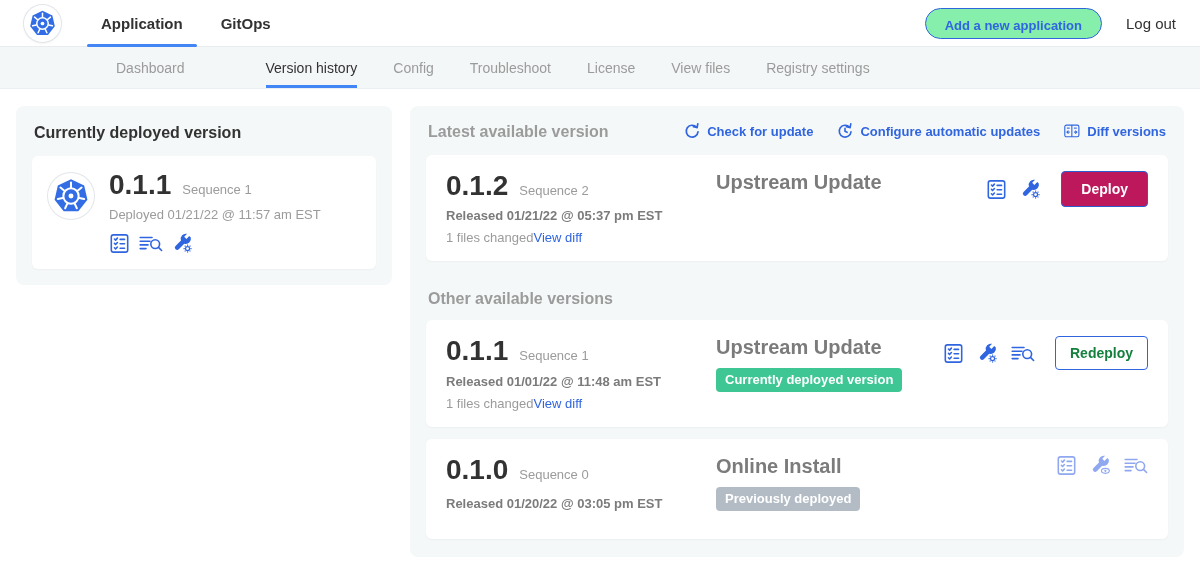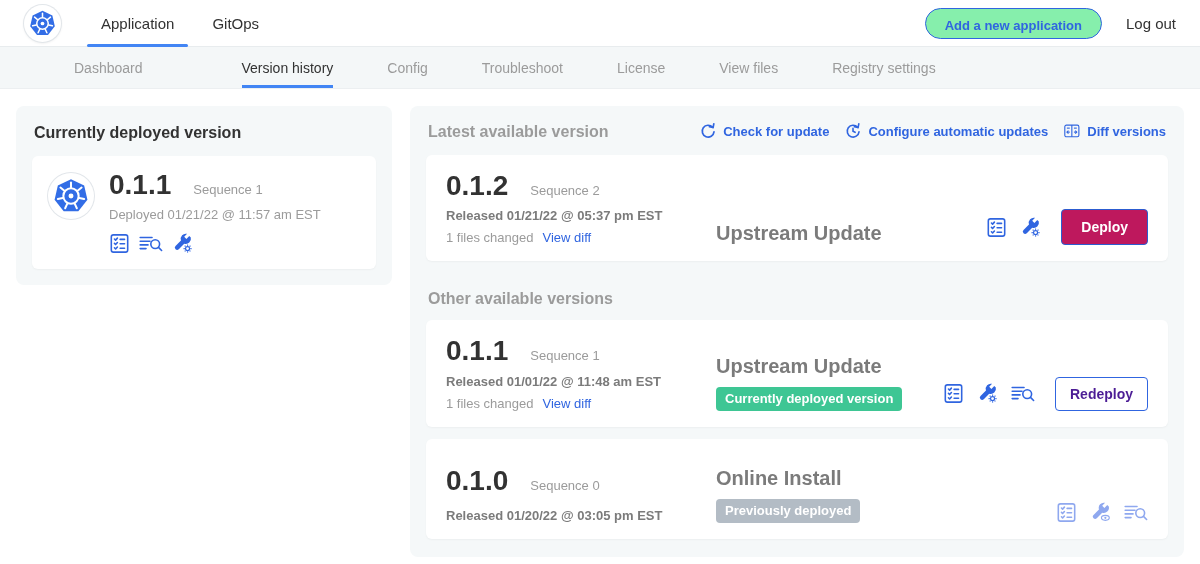--- a/index.html
+++ b/index.html
@@ -11,81 +11,81 @@
   }
   
   .topnav { height:47px; display:flex; align-items:center; padding:0 24px;
             border-bottom:1px solid #e8ecee; background:#fff; }
   .logo-circle { width:37px; height:37px; border-radius:50%; background:#fff;
     box-shadow:0 0 0 1px #e2e6ea, 0 1px 3px rgba(0,0,0,.10);
     display:flex; align-items:center; justify-content:center; margin-right:26px; flex-shrink:0; }
   .logo-circle svg { width:27px; height:27px; display:block; }
   .app-tabs { display:flex; height:100%; }
   .app-tab { padding:11px 14px; margin-right:10px; display:flex; align-items:center;
-    font-size:15px; font-weight:400; color:#323232; position:relative; cursor:pointer; }
+    font-size:15px; font-weight:700; color:#323232; position:relative; cursor:pointer; }
   .app-tab.active::after { content:""; position:absolute; left:0; right:0; bottom:-1px;
     height:3px; background:#4285f4; border-radius:2px; }
   .topnav-right { margin-left:auto; display:flex; align-items:center; gap:24px; }
   .add-app-btn { height:31px; padding:9px 19px; border-radius:16px; border:1px solid #3065e0;
     background:#86efac; color:#3065e0; font-weight:700; font-size:13px; font-family:inherit; cursor:pointer; }
   .logout { font-size:15px; color:#323232; cursor:pointer; }
 
   
   .subnav { height:42px; background:#f4f7f8; display:flex; align-items:stretch;
-    padding-left:74px; gap:54px; border-bottom:1px solid #eceff1; }
+    padding-left:116px; gap:36px; border-bottom:1px solid #eceff1; }
   .subnav-tab { display:flex; align-items:center; font-size:14px; color:#9b9b9b;
     cursor:pointer; border-bottom:3px solid transparent; padding-top:3px; }
   .subnav-tab.active { color:#323232; border-bottom-color:#4285f4; font-weight:500;margin-left:45px; }
 
   
   .content { display:flex; gap:18px; padding:17px 16px; align-items:flex-start; }
   .panel { background:#f5f8f9; border-radius:8px; }
   .deployed-panel { width:376px; padding:16px; flex-shrink:0; }
   .panel-title-dark { font-size:16px; font-weight:700; color:#323232; margin:2px 2px 14px; }
   .deployed-card { background:#fff; border-radius:6px; padding:14px 16px 15px;
     display:flex; gap:15px; box-shadow:0 1px 2px rgba(0,0,0,.04); }
   .deployed-logo { width:46px; height:46px; border-radius:50%; flex-shrink:0; margin-top:3px;
     box-shadow:0 0 0 1px #e2e6ea; display:flex; align-items:center; justify-content:center; background:#fff; }
   .deployed-logo svg { width:36px; height:36px; display:block; }
 
-  .version-row { display:flex; align-items:baseline; gap:22px; }
+  .version-row { display:flex; align-items:baseline; gap:11px; }
   .version-big { font-size:28px; font-weight:700; color:#323232; line-height:1.05; }
   .sequence { font-size:13px; color:#9b9b9b; }
   .deployed-date { font-size:13px; color:#9b9b9b; margin-top:8px; }
   .icon-row { display:flex; gap:9px; margin-top:11px; align-items:center; }
   .icon-btn { width:21px; height:21px; color:#3065e0; cursor:pointer; flex-shrink:0; }
   .icon-btn.wide { width:24px; }
   .icon-btn svg { width:100%; height:100%; display:block; }
 
   .latest-panel { flex:1; padding:13px 16px 18px; }
   .latest-header { display:flex; align-items:flex-start; justify-content:space-between; padding:4px 2px 2px; }
   .panel-title-gray { font-size:16px; font-weight:600; color:#9b9b9b; }
-  .header-actions { display:flex; gap:16px; align-items:center; }
+  .header-actions { display:flex; gap:24px; align-items:center; }
   .link-action { display:flex; align-items:center; gap:7px; color:#3065e0;
     font-size:13px; font-weight:700; cursor:pointer; }
   .link-action .li { width:16px; height:16px; }
   .link-action .li svg { width:100%; height:100%; display:block; }
 
   .version-card { background:#fff; border-radius:6px; margin-top:12px; padding:16px 20px;
-    display:flex; align-items:flex-end; min-height:100px; box-shadow:0 1px 2px rgba(0,0,0,.04); }
+    display:flex; align-items:flex-start; min-height:100px; box-shadow:0 1px 2px rgba(0,0,0,.04); }
   .vc-left { width:252px; flex-shrink:0; }
   .released { font-size:13px; font-weight:600; color:#7b7b7b; margin-top:8px; }
-  .files-row { display:flex; gap:9px; margin-top:7px; font-size:13px; color:#9b9b9b; }
+  .files-row { display:flex; margin-top:7px; font-size:13px; color:#9b9b9b; }
   .view-diff { color:#3065e0; font-weight:400; cursor:pointer; }
   .vc-mid { flex:1; padding-left:18px; }
   .source { font-size:20px; font-weight:600; color:#7b7b7b; }
   .badge { display:inline-block; margin-top:9px; padding:4px 9px 5px; border-radius:4px;
     font-size:13px; font-weight:700; color:#fff; }
   .badge.green { background:#3ec694; }
   .badge.gray  { background:#b3bcc5; }
   .vc-actions { display:flex; align-items:center; gap:13px; }
   .vc-actions.muted .icon-btn { color:#8fa8ef; }
   .btn-solid { background:#be185d; color:#fff; border:1px solid #2c5cd0; border-radius:4px;
     font-size:14px; font-weight:700; padding:9px 19px; font-family:inherit; cursor:pointer; margin-left:7px; }
-  .btn-outline { background:#fff; color:#4c1d95; border:1px solid #3065e0; border-radius:4px;
+  .btn-outline { background:#fff; color:#15803d; border:1px solid #3065e0; border-radius:4px;
     font-size:14px; font-weight:700; padding:8px 14px; font-family:inherit; cursor:pointer; margin-left:7px; }
   .other-title { font-size:16px; font-weight:600; color:#9b9b9b; margin:29px 2px 2px; }
 </style>
 </head>
 <body>
 
 <svg width="0" height="0" style="position:absolute">
   <defs>
     <g id="i-k8s">
       <polygon points="16,1 27.7,6.6 30.6,19.3 22.5,29.5 9.5,29.5 1.4,19.3 4.3,6.6" fill="#326de6"></polygon>

